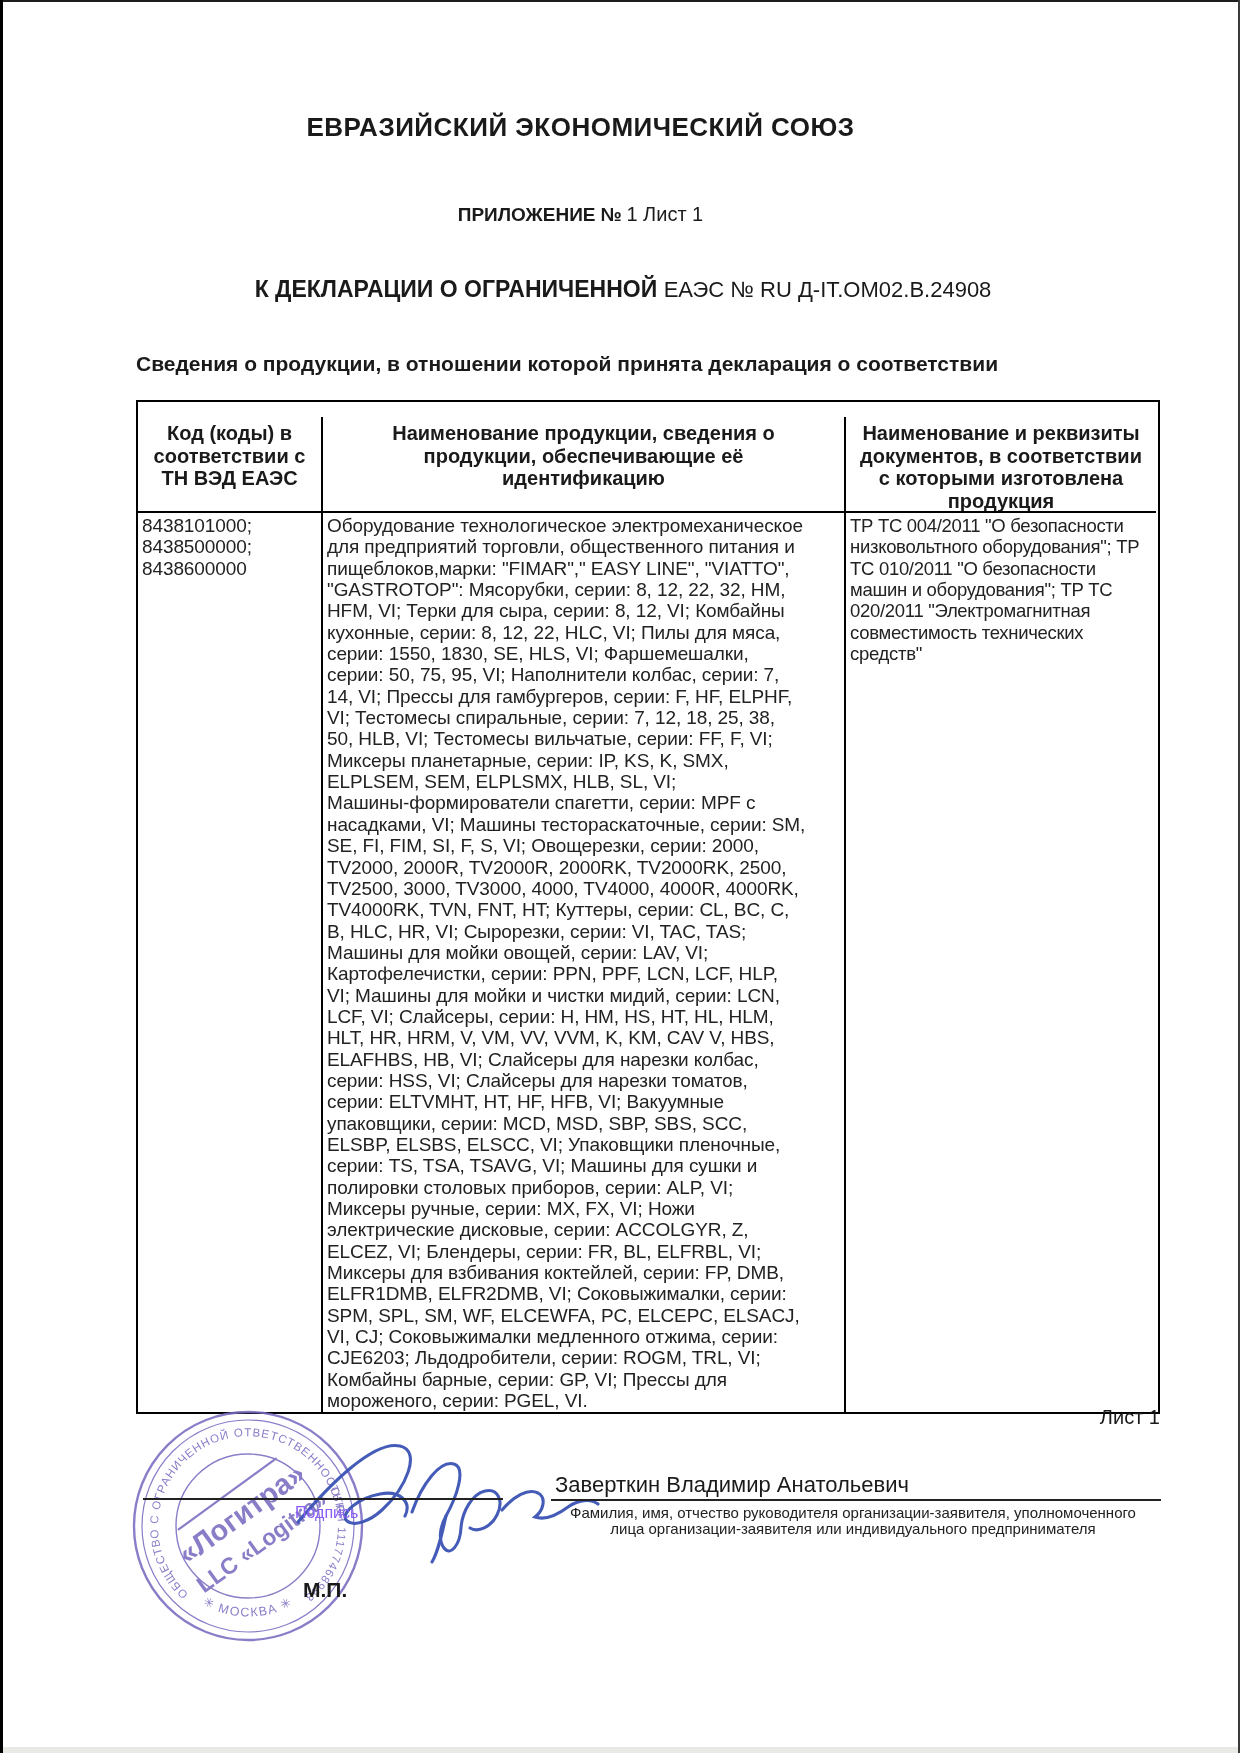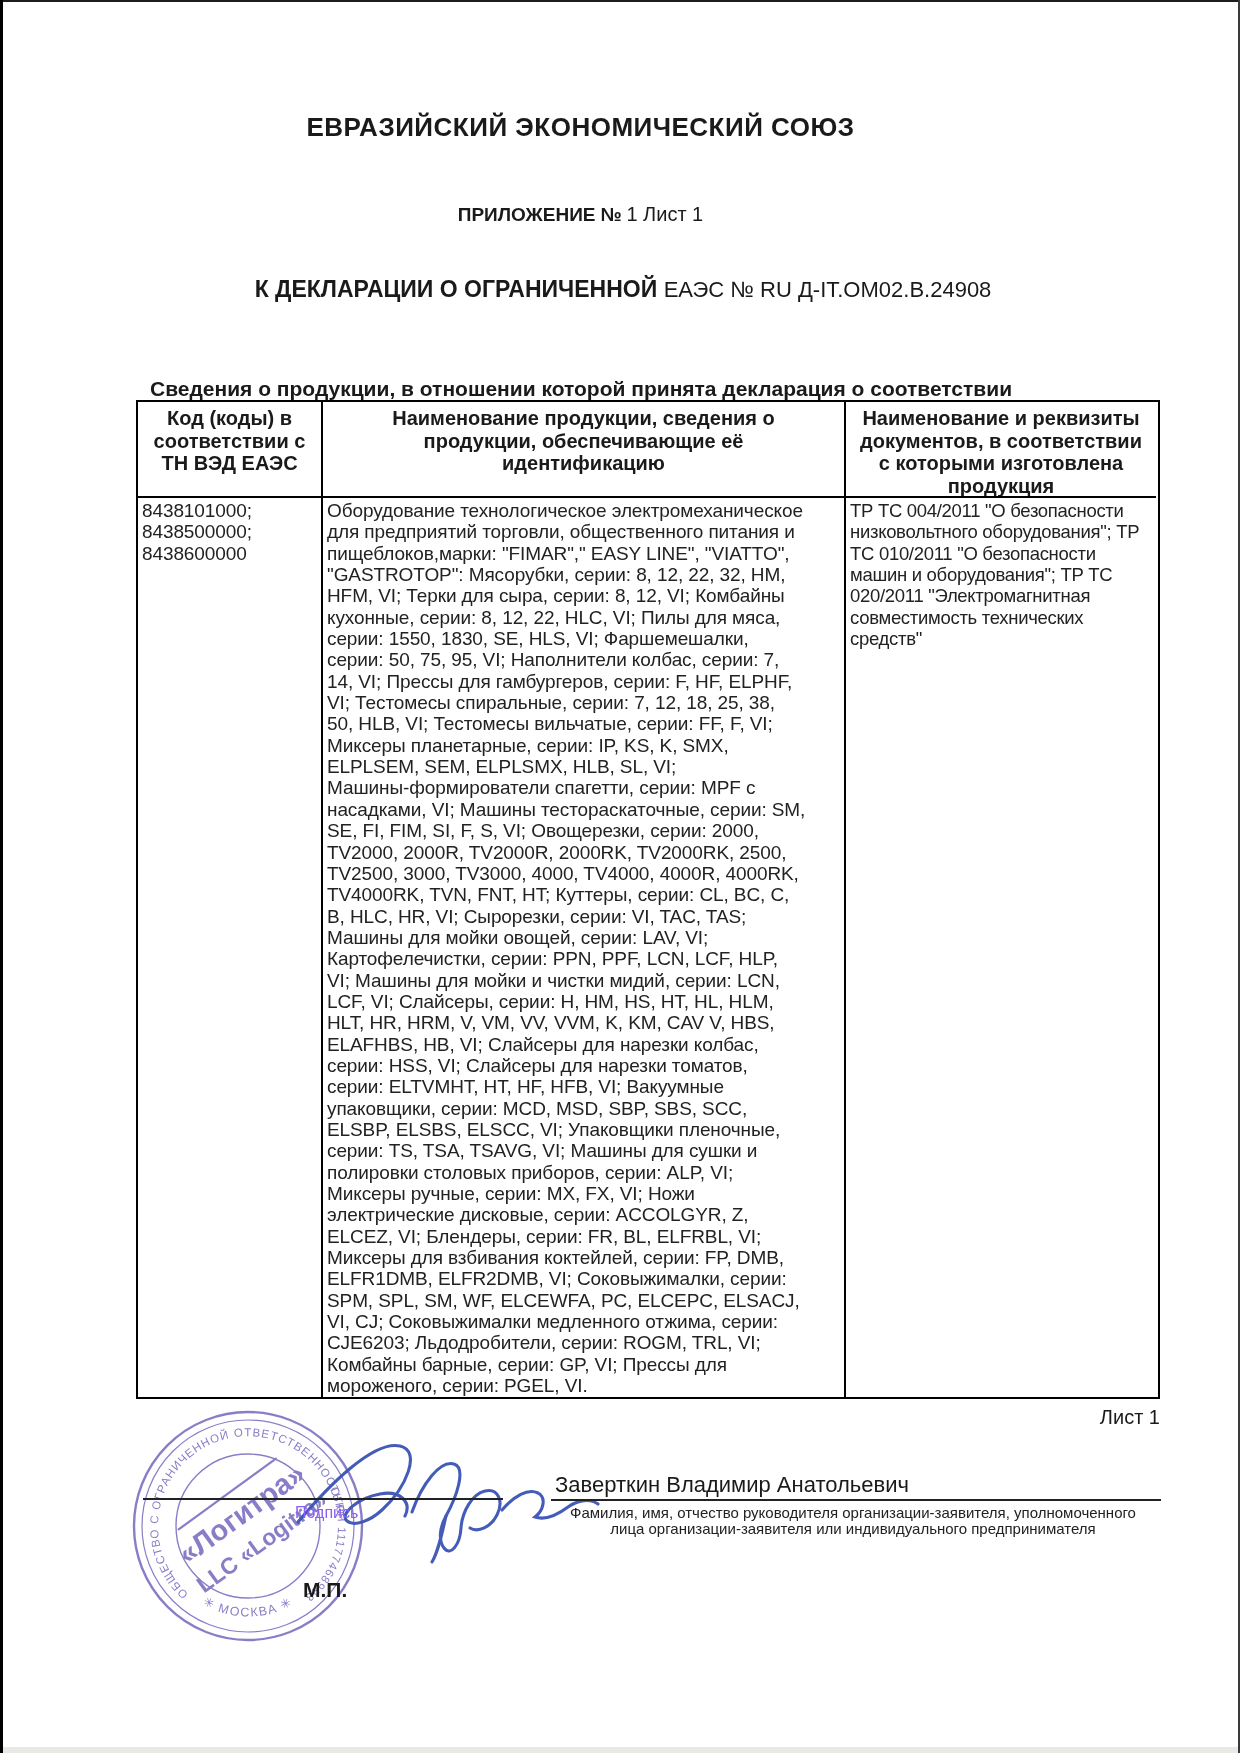--- a/index.html
+++ b/index.html
@@ -13,32 +13,33 @@
   .bottom-strip{position:absolute;left:0;bottom:0;width:100%;height:6px;background:#e9e9e6;}
   .abs{position:absolute;}
   .center-block{left:0;width:1155px;text-align:center;}
   .union-title{top:112px;font-size:26px;font-weight:bold;letter-spacing:.5px;}
   .appendix{top:203px;}
   .appendix .lbl{font-size:19px;font-weight:bold;}
   .appendix .val{font-size:20px;font-weight:normal;}
   .decl{top:276px;left:0;width:1240px;text-align:center;}
   .decl .lbl{font-size:23px;font-weight:bold;}
   .decl .num{font-size:22px;font-weight:normal;margin-left:2px;}
-  .section-title{left:147px;top:352px;font-size:21px;font-weight:bold;margin-top:25px;}
+  .section-title{left:133px;top:352px;font-size:21px;font-weight:bold;}
   
   .tbl{
     left:133px;top:400px;width:1024px;box-sizing:border-box;
     border:2px solid #000;display:grid;grid-template-columns:185px 523px 310px;
   }
   .cell{box-sizing:border-box;border-right:2px solid #000;overflow:hidden;}
   .cell:nth-child(3n){border-right:none;}
   .th{
     height:96px;border-bottom:2px solid #000;text-align:center;
     font-weight:bold;font-size:20px;line-height:22.5px;padding-top:5px;
     white-space:pre-line;
+    margin-top:15px;
   }
   .td{
     height:899px;font-size:19px;line-height:21.35px;padding:2px 2px 0 4px;
     white-space:pre-line;letter-spacing:-0.1px;color:#222;
   }
   .td.docs{font-size:18.5px;letter-spacing:-0.3px;}
   .sheet-bottom{left:1000px;top:1406px;width:157px;text-align:right;font-size:20px;}
   
   .sig-line{left:140px;top:1498px;width:360px;border-top:2px solid #222;}
   .sig-caption{left:292px;top:1504px;font-size:16px;color:#8b5cf6;}

